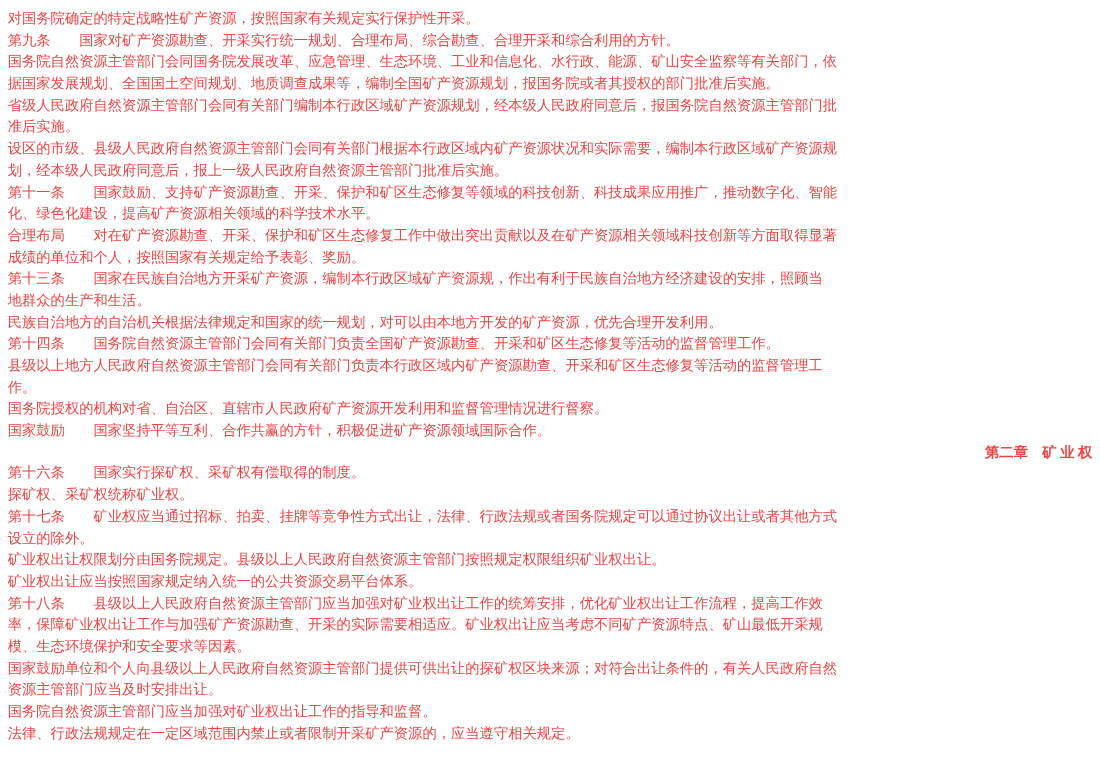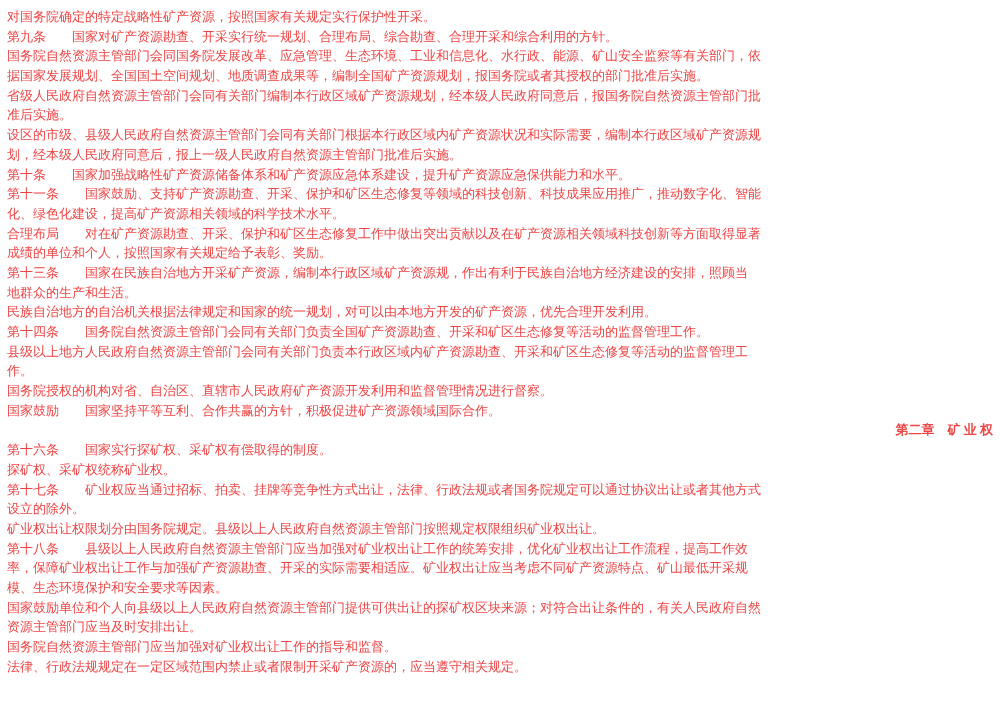--- a/index.html
+++ b/index.html
@@ -34,39 +34,39 @@
 
 <div class="page">
     <div class="line">对国务院确定的特定战略性矿产资源，按照国家有关规定实行保护性开采。</div>
     <div class="line">第九条　　国家对矿产资源勘查、开采实行统一规划、合理布局、综合勘查、合理开采和综合利用的方针。</div>
     <div class="line">国务院自然资源主管部门会同国务院发展改革、应急管理、生态环境、工业和信息化、水行政、能源、矿山安全监察等有关部门，依</div>
     <div class="line">据国家发展规划、全国国土空间规划、地质调查成果等，编制全国矿产资源规划，报国务院或者其授权的部门批准后实施。</div>
     <div class="line">省级人民政府自然资源主管部门会同有关部门编制本行政区域矿产资源规划，经本级人民政府同意后，报国务院自然资源主管部门批</div>
     <div class="line">准后实施。</div>
     <div class="line">设区的市级、县级人民政府自然资源主管部门会同有关部门根据本行政区域内矿产资源状况和实际需要，编制本行政区域矿产资源规</div>
     <div class="line">划，经本级人民政府同意后，报上一级人民政府自然资源主管部门批准后实施。</div>
-    <div class="line">第十条　　国家加强战略性矿产资源储备体系和矿产资源应急体系建设，提升矿产资源应急保供能力和水平。</div>
     <div class="line">第十一条　　国家鼓励、支持矿产资源勘查、开采、保护和矿区生态修复等领域的科技创新、科技成果应用推广，推动数字化、智能</div>
     <div class="line">化、绿色化建设，提高矿产资源相关领域的科学技术水平。</div>
     <div class="line">合理布局　　对在矿产资源勘查、开采、保护和矿区生态修复工作中做出突出贡献以及在矿产资源相关领域科技创新等方面取得显著</div>
     <div class="line">成绩的单位和个人，按照国家有关规定给予表彰、奖励。</div>
     <div class="line">第十三条　　国家在民族自治地方开采矿产资源，编制本行政区域矿产资源规，作出有利于民族自治地方经济建设的安排，照顾当</div>
     <div class="line">地群众的生产和生活。</div>
     <div class="line">民族自治地方的自治机关根据法律规定和国家的统一规划，对可以由本地方开发的矿产资源，优先合理开发利用。</div>
     <div class="line">第十四条　　国务院自然资源主管部门会同有关部门负责全国矿产资源勘查、开采和矿区生态修复等活动的监督管理工作。</div>
     <div class="line">县级以上地方人民政府自然资源主管部门会同有关部门负责本行政区域内矿产资源勘查、开采和矿区生态修复等活动的监督管理工</div>
     <div class="line">作。</div>
     <div class="line">国务院授权的机构对省、自治区、直辖市人民政府矿产资源开发利用和监督管理情况进行督察。</div>
     <div class="line">国家鼓励　　国家坚持平等互利、合作共赢的方针，积极促进矿产资源领域国际合作。</div>
     <div class="line heading">第二章　矿 业 权</div>
     <div class="line">第十六条　　国家实行探矿权、采矿权有偿取得的制度。</div>
     <div class="line">探矿权、采矿权统称矿业权。</div>
     <div class="line">第十七条　　矿业权应当通过招标、拍卖、挂牌等竞争性方式出让，法律、行政法规或者国务院规定可以通过协议出让或者其他方式</div>
     <div class="line">设立的除外。</div>
     <div class="line">矿业权出让权限划分由国务院规定。县级以上人民政府自然资源主管部门按照规定权限组织矿业权出让。</div>
+    <div class="line">矿业权出让应当按照国家规定纳入统一的公共资源交易平台体系。</div>
     <div class="line">第十八条　　县级以上人民政府自然资源主管部门应当加强对矿业权出让工作的统筹安排，优化矿业权出让工作流程，提高工作效</div>
     <div class="line">率，保障矿业权出让工作与加强矿产资源勘查、开采的实际需要相适应。矿业权出让应当考虑不同矿产资源特点、矿山最低开采规</div>
     <div class="line">模、生态环境保护和安全要求等因素。</div>
     <div class="line">国家鼓励单位和个人向县级以上人民政府自然资源主管部门提供可供出让的探矿权区块来源；对符合出让条件的，有关人民政府自然</div>
     <div class="line">资源主管部门应当及时安排出让。</div>
     <div class="line">国务院自然资源主管部门应当加强对矿业权出让工作的指导和监督。</div>
     <div class="line">法律、行政法规规定在一定区域范围内禁止或者限制开采矿产资源的，应当遵守相关规定。</div>
   </div>
 
 </body></html>

